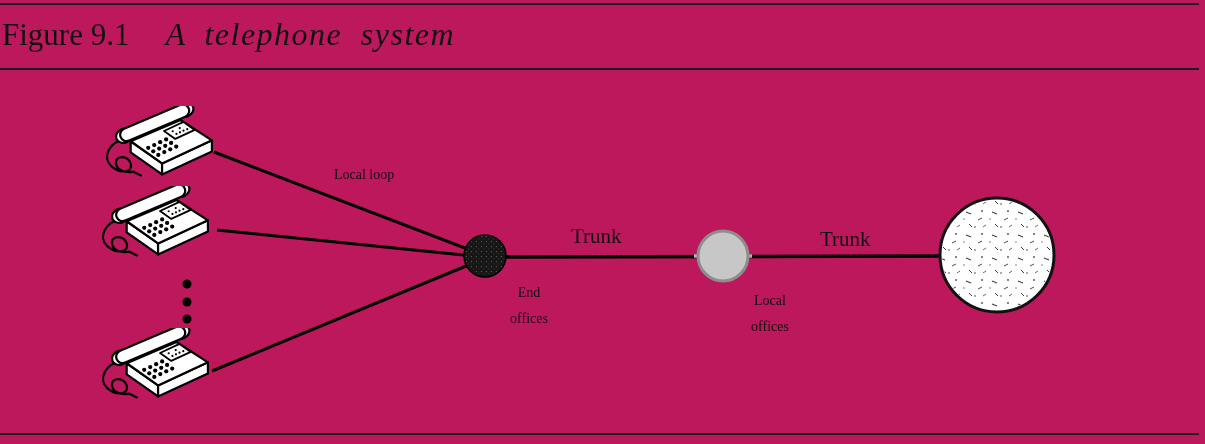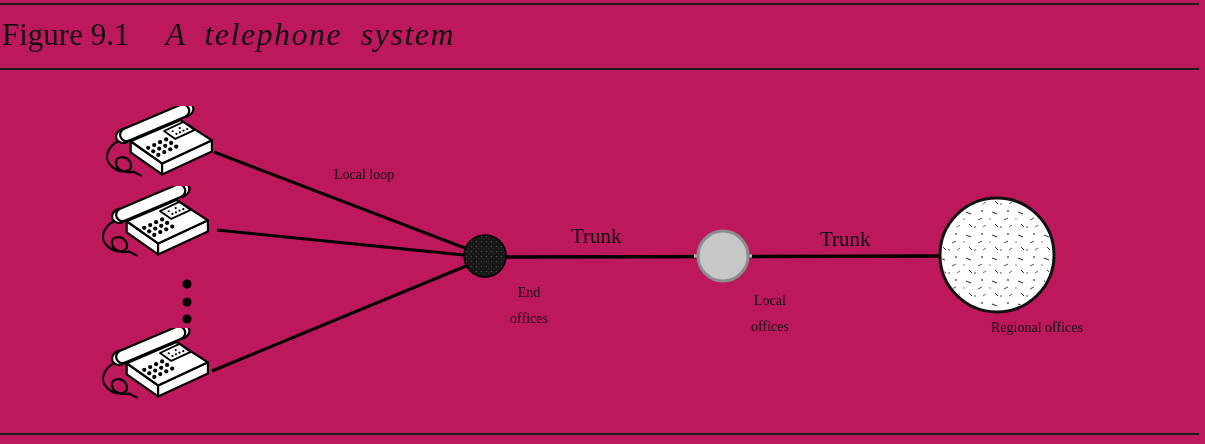--- a/index.html
+++ b/index.html
@@ -149,17 +149,16 @@
   <div class="lbl center lbl-end-offices">
     <div>End</div>
     <div>offices</div>
   </div>
 
   <div class="lbl center lbl-tandem-offices">
     <div>Local</div>
     <div>offices</div>
   </div>
 
-  <div class="lbl center lbl-regional-offices">Regional offices</div>
 
   <div class="rule rule-bottom"></div>
 
 </div>
 
 </body></html>

